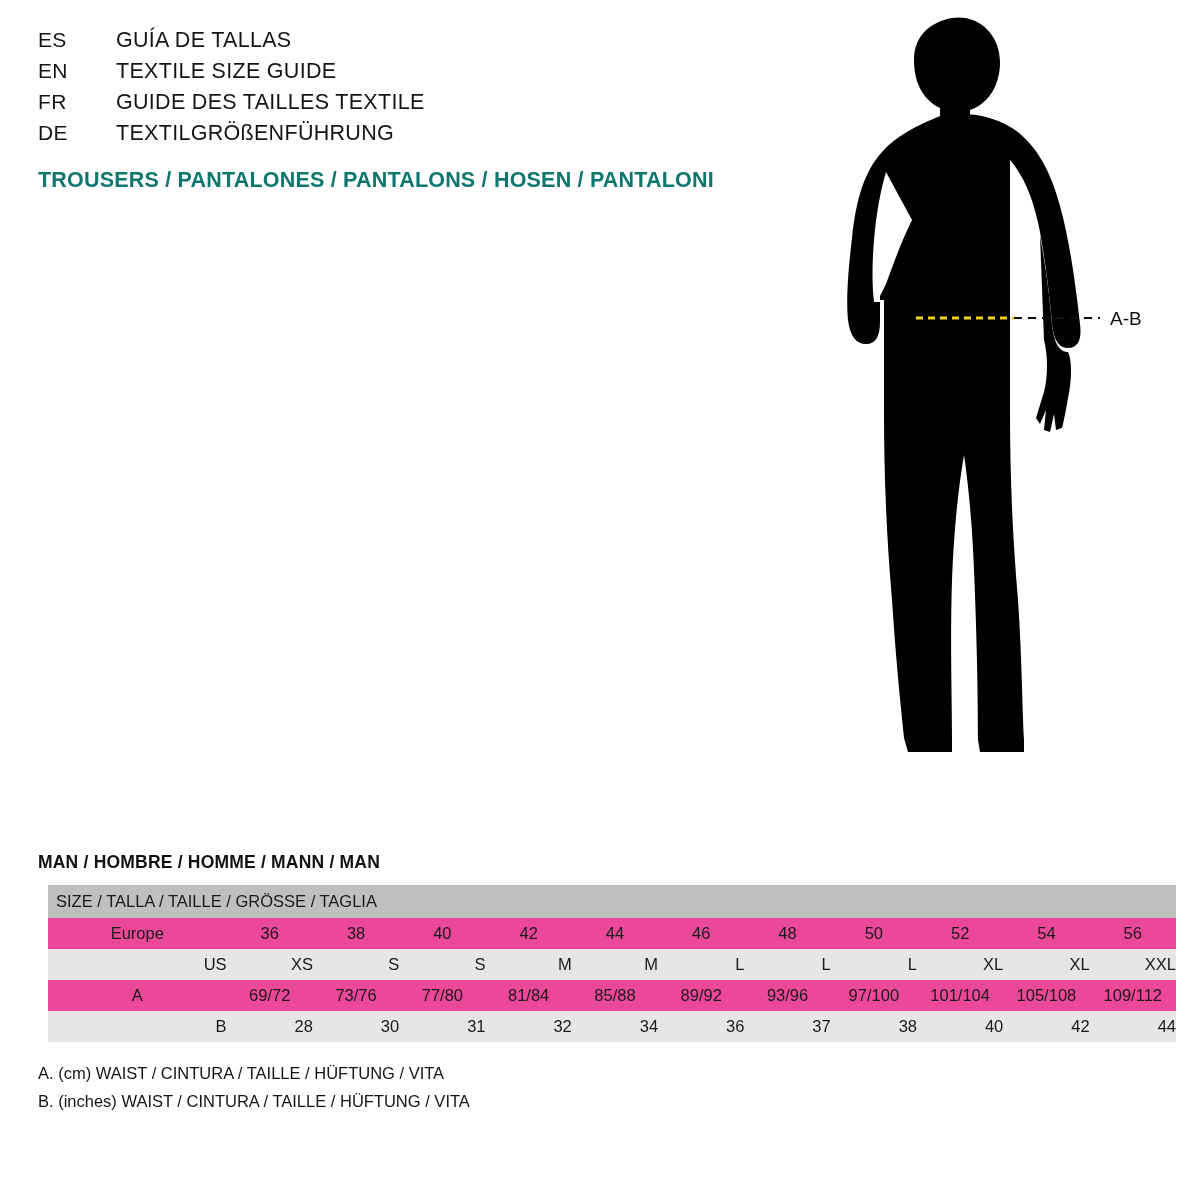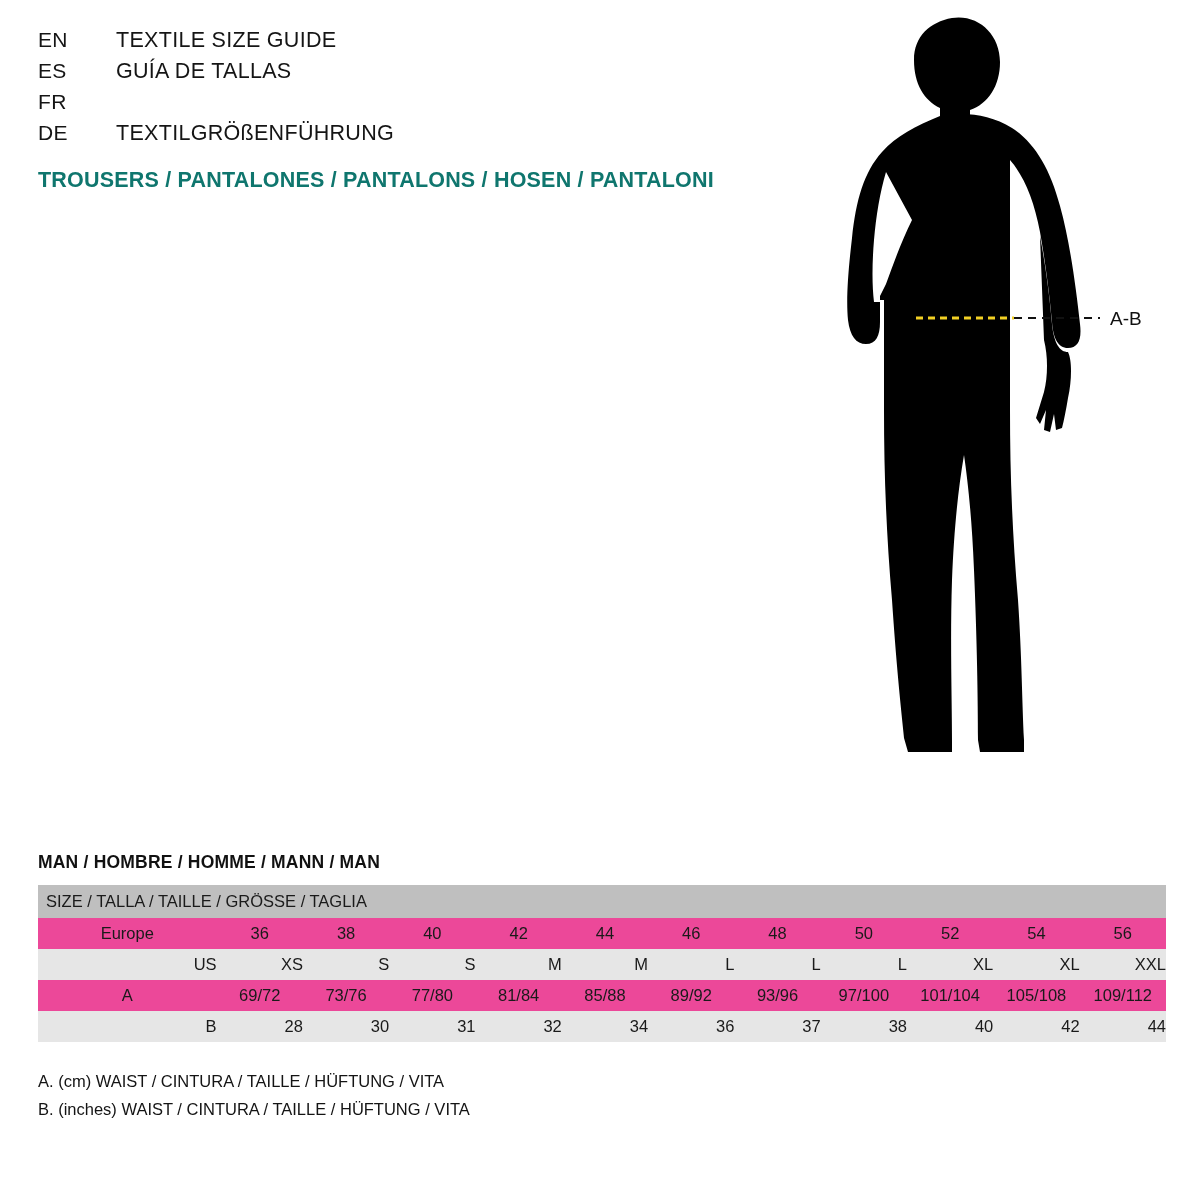--- a/index.html
+++ b/index.html
@@ -71,20 +71,21 @@
     font-weight: bold;
     letter-spacing: 0.2px;
     color: #111111;
     margin-bottom: 12px;
     white-space: nowrap;
   }
   table.size-table {
     border-collapse: collapse;
     width: 1128px;
     table-layout: fixed;
+    margin-left: 10px;
   }
   table.size-table td, table.size-table th {
     font-size: 16.5px;
     font-weight: normal;
     color: #1a1a1a;
     padding: 0;
     height: 31px;
     text-align: center;
     vertical-align: middle;
   }
@@ -95,46 +96,47 @@
     font-size: 16.5px;
     height: 33px;
   }
   tr.band-light td { background: #ec4899; }
   tr.band-mid td { background: #e6e6e6; text-align: right; }
   td.row-label {
     text-align: left;
     padding-left: 8px;
   }
   #footnotes {
-    margin-top: 30px;
+    margin-top: 22px;
   }
   .footnote {
     font-size: 16.5px;
     color: #141414;
     margin-bottom: 9px;
     white-space: nowrap;
   }
 </style>
 </head>
 <body>
 
 <div id="header-block">
 
   <div class="lang-row">
+    <span class="lang-code">ES</span>
+    <span class="lang-text">GUÍA DE TALLAS</span>
+  </div>
+
+  <div class="lang-row">
     <span class="lang-code">EN</span>
     <span class="lang-text">TEXTILE SIZE GUIDE</span>
   </div>
 
   <div class="lang-row">
-    <span class="lang-code">ES</span>
-    <span class="lang-text">GUÍA DE TALLAS</span>
-  </div>
-
-  <div class="lang-row">
     <span class="lang-code">FR</span>
+    <span class="lang-text">GUIDE DES TAILLES TEXTILE</span>
   </div>
 
   <div class="lang-row">
     <span class="lang-code">DE</span>
     <span class="lang-text">TEXTILGRÖßENFÜHRUNG</span>
   </div>
 
 
   <div id="garment-title">TROUSERS / PANTALONES / PANTALONS / HOSEN / PANTALONI</div>
 </div>

